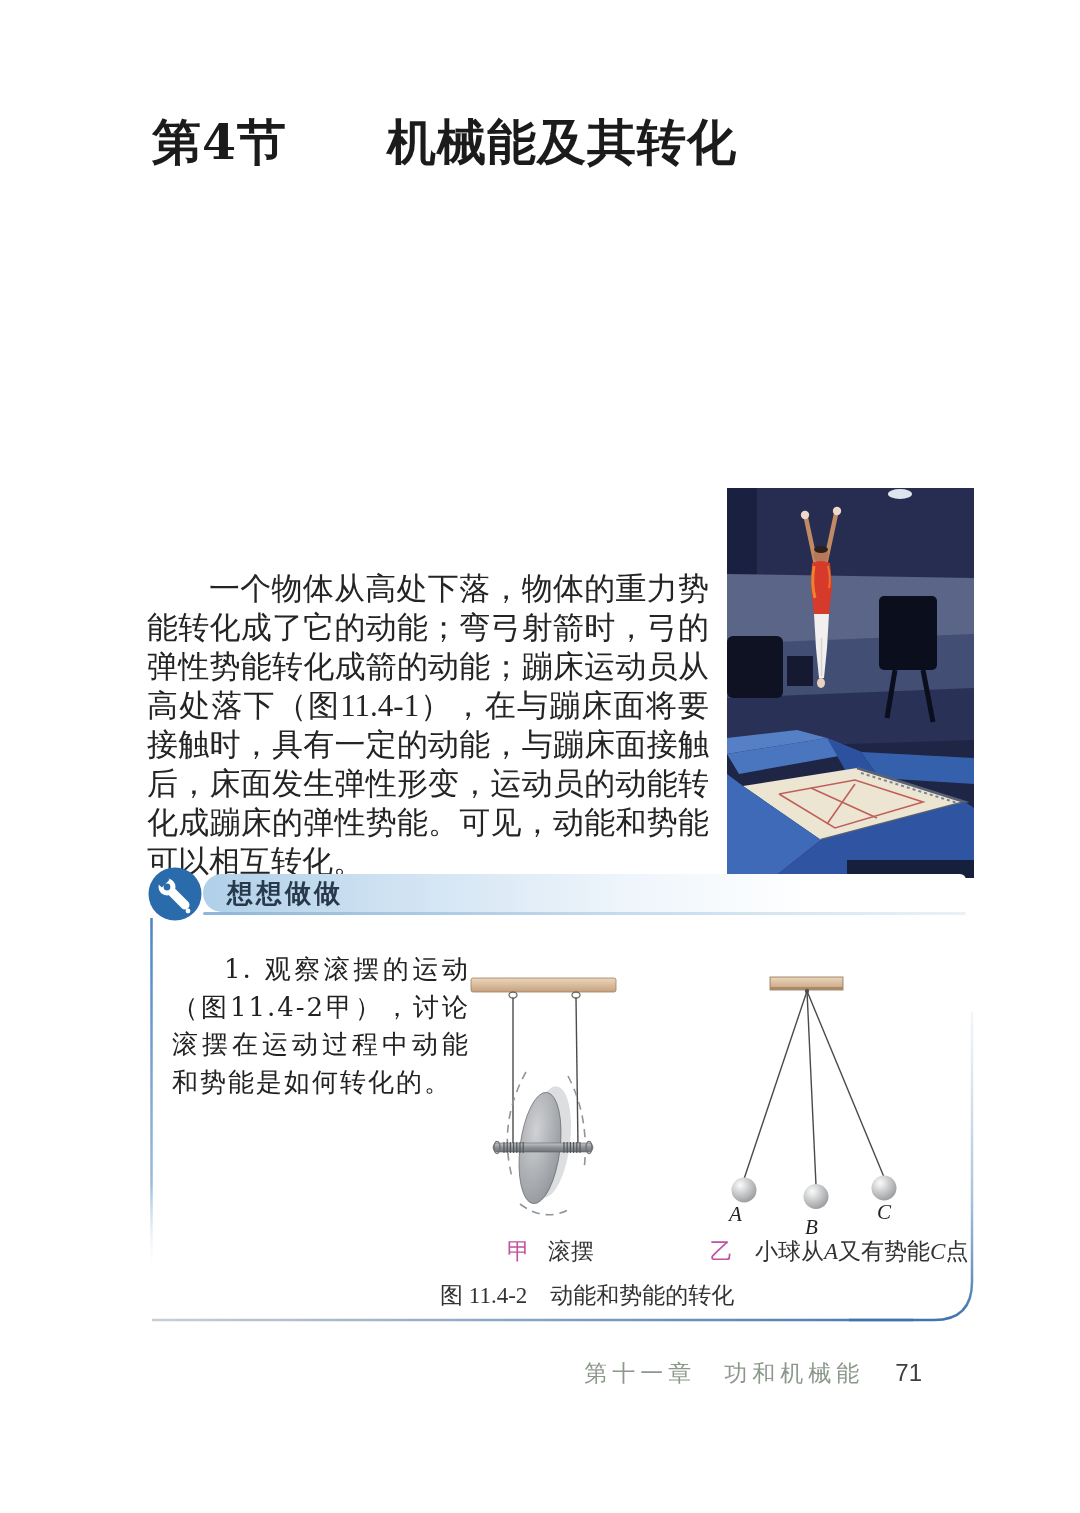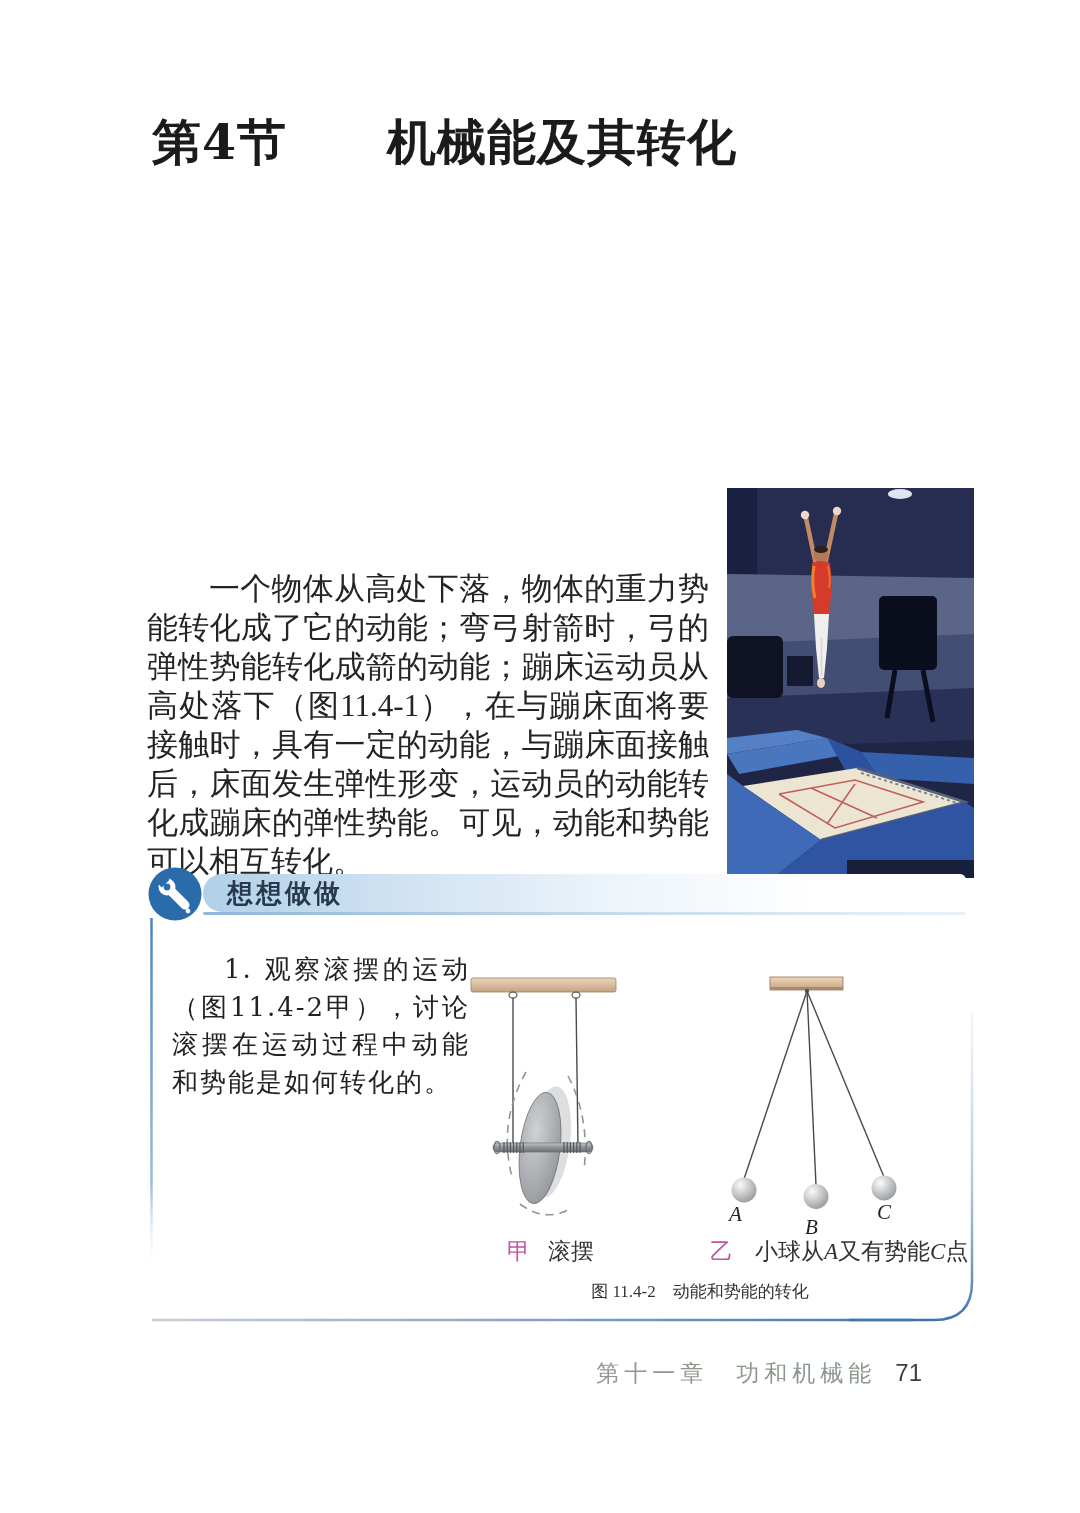--- a/index.html
+++ b/index.html
@@ -64,25 +64,25 @@
   #ball-label-c { left:877px; top:1200px; }
   .subfig-caption {
     position:absolute; top:1236px; display:flex; gap:18px;
     font-size:23px; color:#333;
   }
   #cap-a { left:507px; }
   #cap-b { left:710px; gap:22px; }
   .subfig-label { color:#c0549f; }
   .subfig-text i { font-style:italic; font-family:"Liberation Serif", serif; }
   .figure-caption {
-    position:absolute; left:440px; top:1280px; width:520px; text-align:center;
-    font-size:17px; color:#333;
+    position:absolute; left:440px; top:1280px; width:520px; 
+    font-size:23px; color:#333;
   }
   .footer {
-    position:absolute; right:106px; top:1358px; display:flex; align-items:baseline; gap:19px;
+    position:absolute; right:106px; top:1358px; display:flex; align-items:baseline; gap:31px;
   }
   .footer-chapter { font-size:23px; color:#8d988d; letter-spacing:5px; }
   .footer-page { font-size:24px; color:#3e3e3e; font-family:"Liberation Sans", sans-serif; }
 </style>
 </head>
 <body>
 
 <div class="page">
 
   <h1 class="title">第4节　　机械能及其转化</h1>

